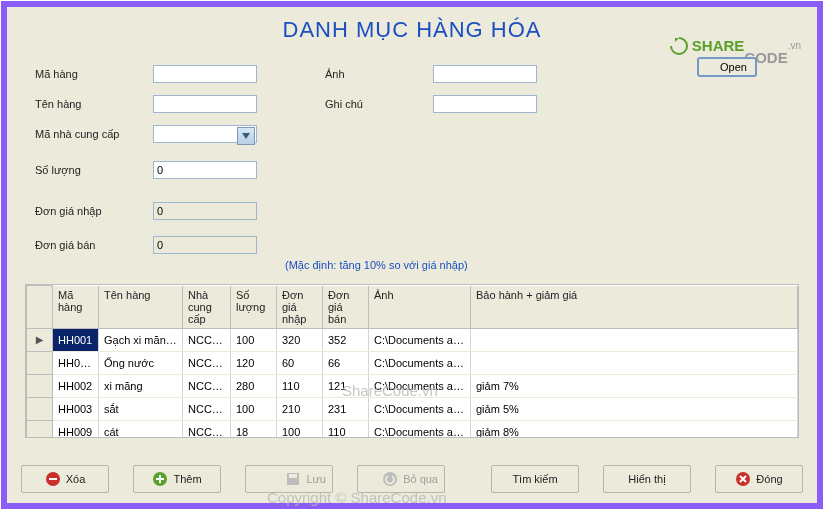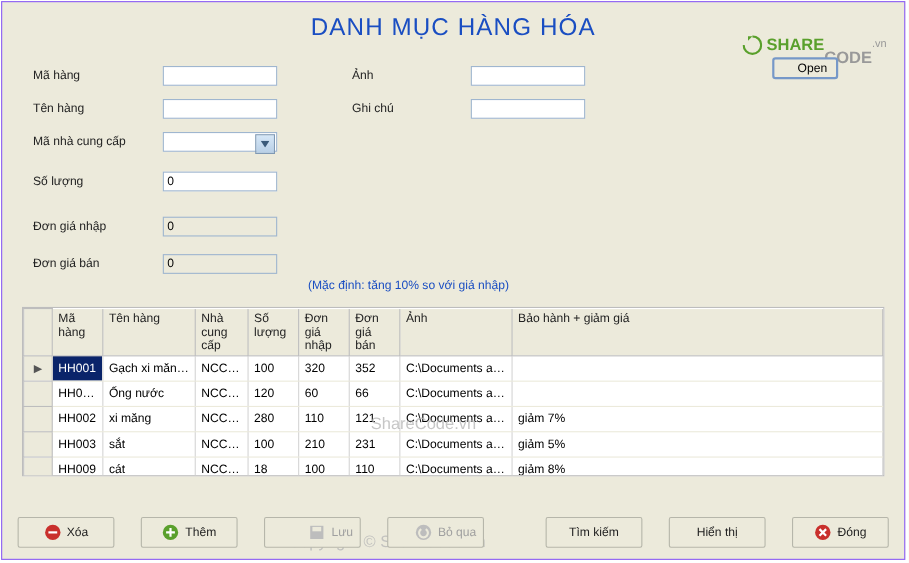--- a/index.html
+++ b/index.html
@@ -8,21 +8,21 @@
     width: 826px;
     height: 512px;
     font-family: Tahoma, Arial, sans-serif;
     font-size: 11px;
     background: #fff;
   }
   .window {
     position: relative;
     width: 822px;
     height: 508px;
-    border: 1px solid #8b5cf6;
+    border: 6px solid #8b5cf6;
     background: #eceadb;
     margin: 1px;
     box-sizing: border-box;
   }
   .title {
     position: absolute;
     top: 10px;
     left: 50%;
     transform: translateX(-50%);
     font-size: 22px;

